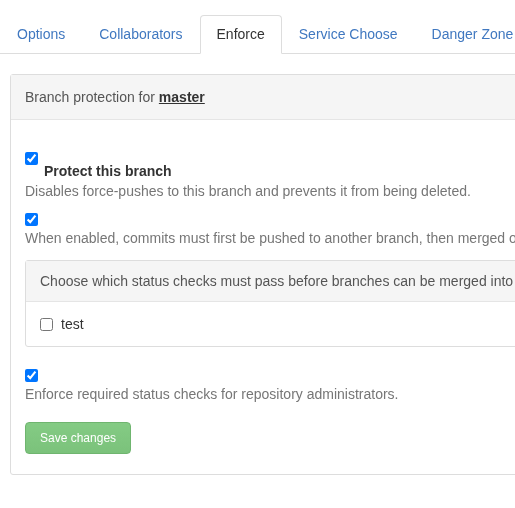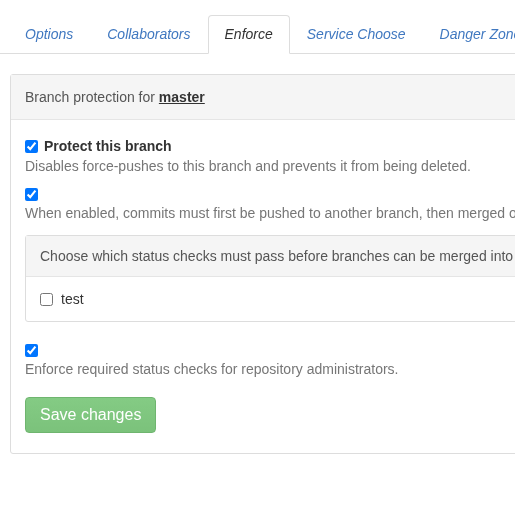--- a/index.html
+++ b/index.html
@@ -10,23 +10,21 @@
     font-size: 14px;
     color: #333;
     background: #fff;
     width: 515px;
     overflow: hidden;
   }
   .tabs {
     display: flex;
     border-bottom: 1px solid #ddd;
     padding-top: 14px;
-    padding-left: 8px;
     white-space: nowrap;
-    font-style: italic;
   }
   .tab {
     padding: 10px 16px 11px 16px;
     color: #4078c0;
     cursor: pointer;
     border: 1px solid transparent;
     position: relative;
     bottom: -1px;
     font-size: 14px;
   }
@@ -57,20 +55,21 @@
   .opt-row {
     margin-bottom: 4px;
     display: flex;
     align-items: center;
     gap: 6px;
   }
   .opt-label {
     font-weight: 600;
     color: #333;
     font-size: 14px;
+    margin-top: 25px;
   }
   .opt-desc {
     color: #767676;
     font-size: 14px;
     margin: 3px 0 14px 0;
     white-space: nowrap;
   }
   .checks-box {
     border: 1px solid #ddd;
     border-radius: 3px;
@@ -99,21 +98,21 @@
     height: 13px;
   }
   .save-btn {
     display: inline-block;
     background: #80c780;
     background: linear-gradient(#84cb84, #7bc27b);
     color: #fff;
     border: 1px solid #6fb56f;
     padding: 8px 14px;
     border-radius: 4px;
-    font-size: 16px;
+    font-size: 12px;
     cursor: pointer;
     margin-top: 6px;
   }
 </style>
 </head>
 <body>
 
 <div class="tabs">
   <div class="tab">Options</div>
   <div class="tab">Collaborators</div>

